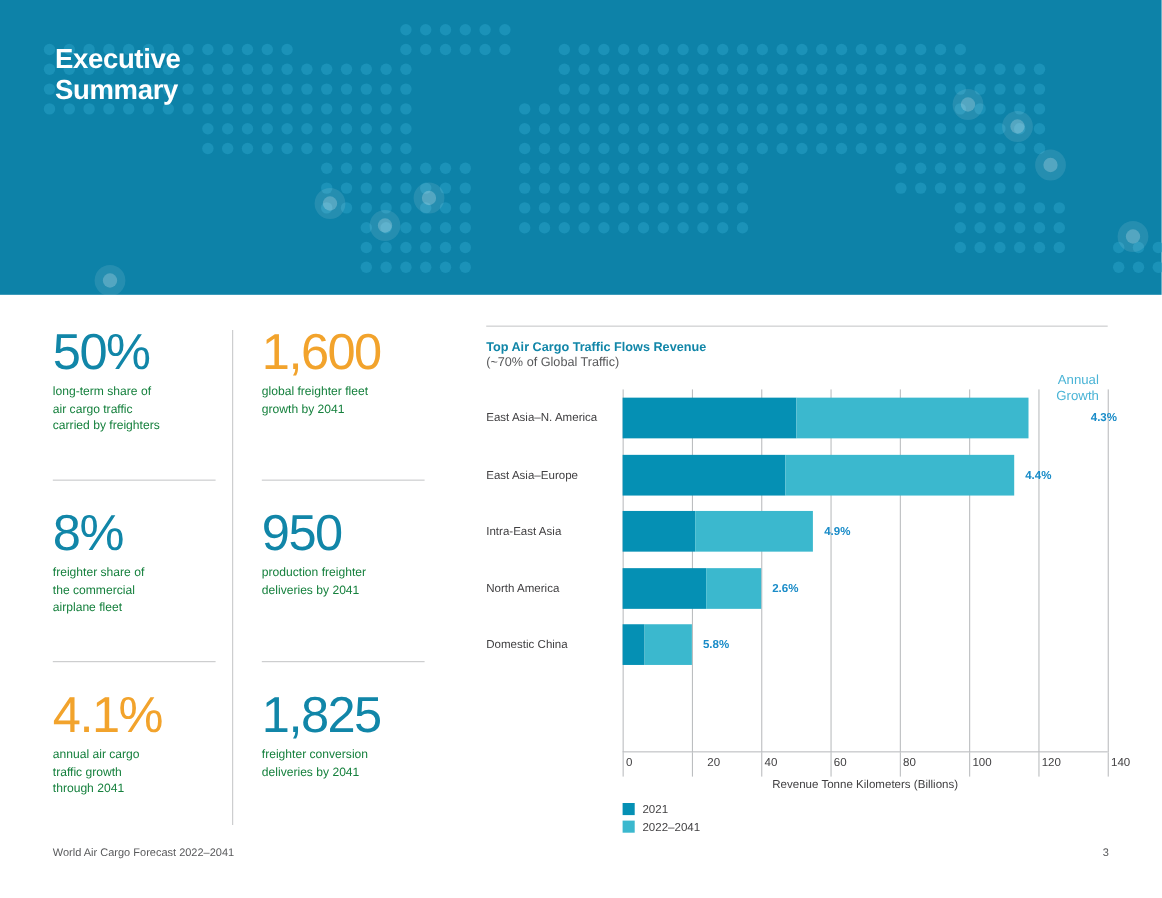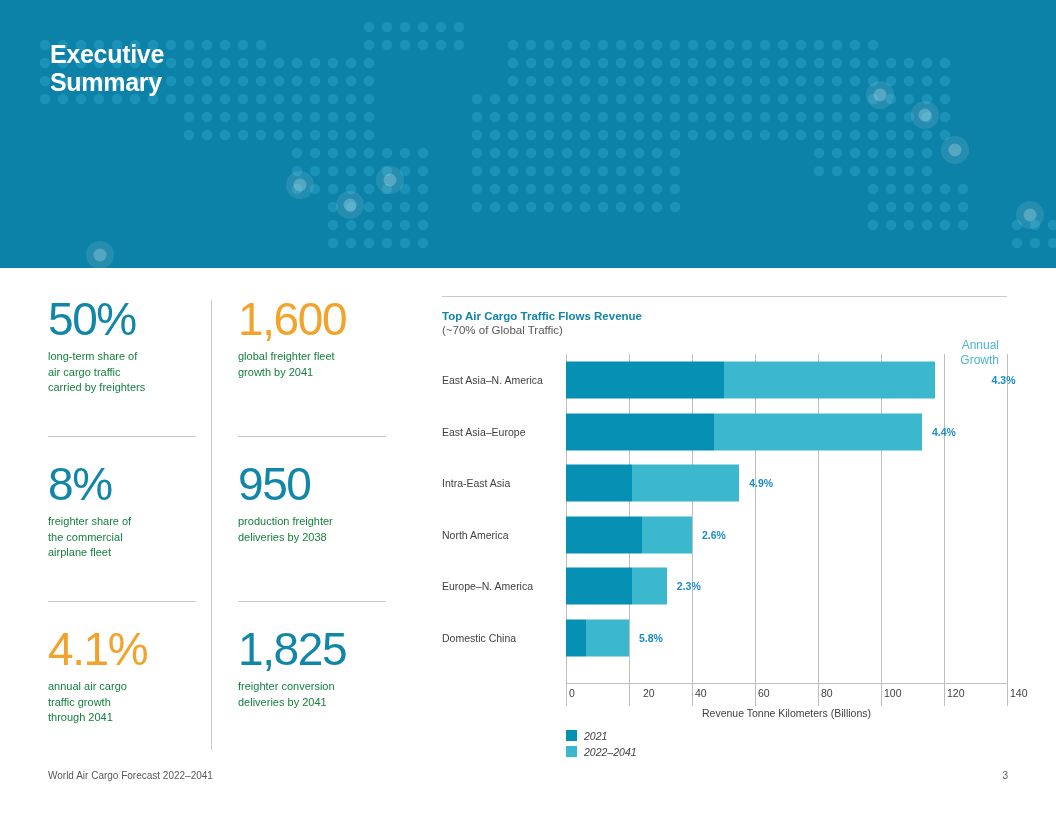--- a/index.html
+++ b/index.html
@@ -159,21 +159,21 @@
   }
   .axis-title {
     margin-left: 124px;
     width: 441px;
     text-align: center;
     font-size: 10.5px;
     color: #414042;
     margin-top: 1px;
   }
   .legend { margin-left: 124px; margin-top: 11px; }
-  .legend-item { display: flex; align-items: flex-start; margin-bottom: 4px; font-style: italic; }
+  .legend-item { display: flex; align-items: flex-start; margin-bottom: 4px; }
   .legend-swatch { width: 11px; height: 11px; margin-right: 7px; flex: none; }
   .legend-text { font-size: 10.5px; color: #414042; }
 
   
   .footer-left {
     position: absolute;
     left: 48px; bottom: 35px;
     font-size: 10px;
     color: #58595b;
   }
@@ -617,21 +617,21 @@
     <div class="stat-number teal">8%</div>
     <div class="stat-desc">freighter share of
 the commercial
 airplane fleet</div>
     <div class="stat-rule"></div>
   </div>
 
   <div class="stat-cell col2">
     <div class="stat-number teal">950</div>
     <div class="stat-desc">production freighter
-deliveries by 2038</div>
+deliveries by 2041</div>
     <div class="stat-rule"></div>
   </div>
 
   <div class="stat-cell col1">
     <div class="stat-number orange">4.1%</div>
     <div class="stat-desc">annual air cargo
 traffic growth
 through 2041</div>
   </div>
 
@@ -697,30 +697,20 @@
           <div class="row-label">North America</div>
           <div class="bar-area">
             <div class="bar-wrap">
               <div class="seg-past" style="width: 75.6px; background: rgb(5, 144, 180);"></div>
               <div class="seg-future" style="width: 50.4px; background: rgb(59, 184, 206);"></div>
             </div>
             <div class="growth-label" style="left: 136px; color: rgb(26, 140, 200);">2.6%</div>
           </div>
         </div>
         <div class="plot-row">
-          <div class="row-label">Europe–N. America</div>
-          <div class="bar-area">
-            <div class="bar-wrap">
-              <div class="seg-past" style="width: 66.15px; background: rgb(5, 144, 180);"></div>
-              <div class="seg-future" style="width: 34.65px; background: rgb(59, 184, 206);"></div>
-            </div>
-            <div class="growth-label" style="left: 110.8px; color: rgb(26, 140, 200);">2.3%</div>
-          </div>
-        </div>
-        <div class="plot-row">
           <div class="row-label">Domestic China</div>
           <div class="bar-area">
             <div class="bar-wrap">
               <div class="seg-past" style="width: 20.475px; background: rgb(5, 144, 180);"></div>
               <div class="seg-future" style="width: 42.525px; background: rgb(59, 184, 206);"></div>
             </div>
             <div class="growth-label" style="left: 73px; color: rgb(26, 140, 200);">5.8%</div>
           </div>
         </div>
       </div>

